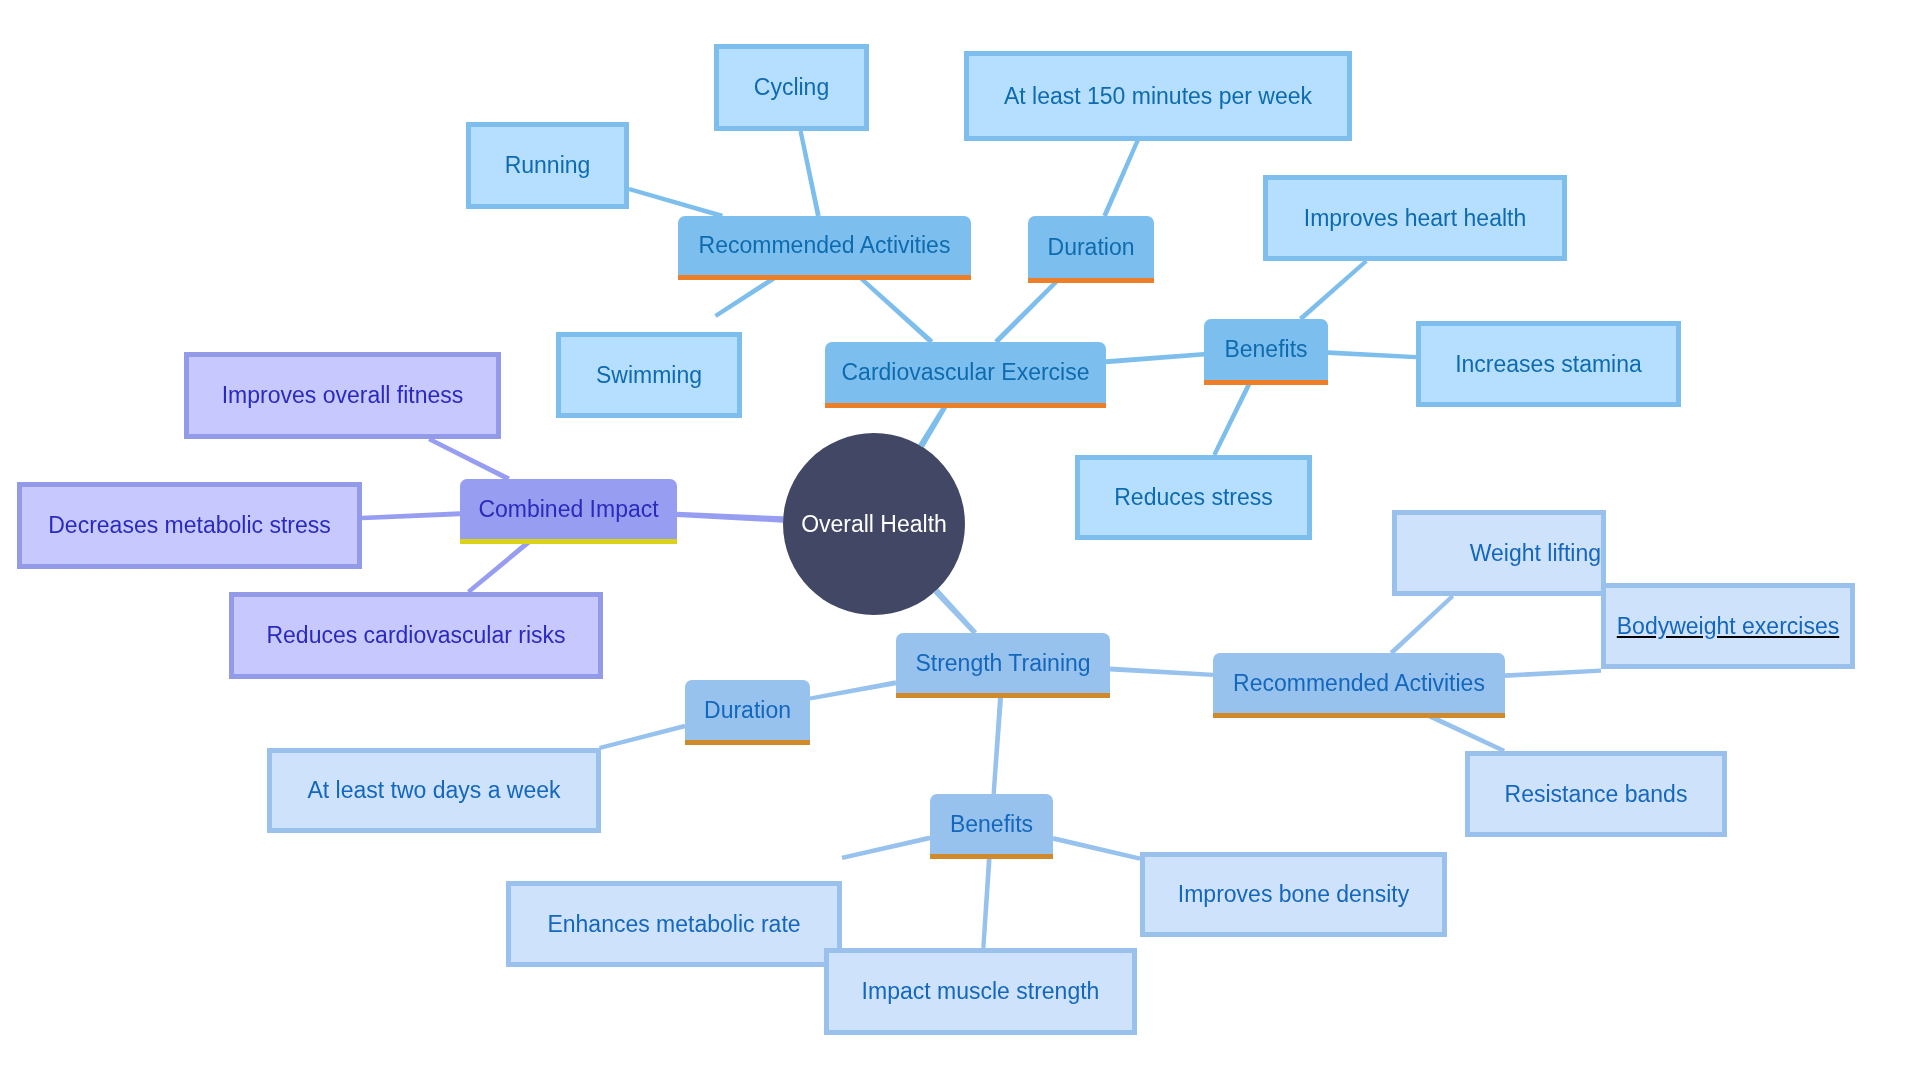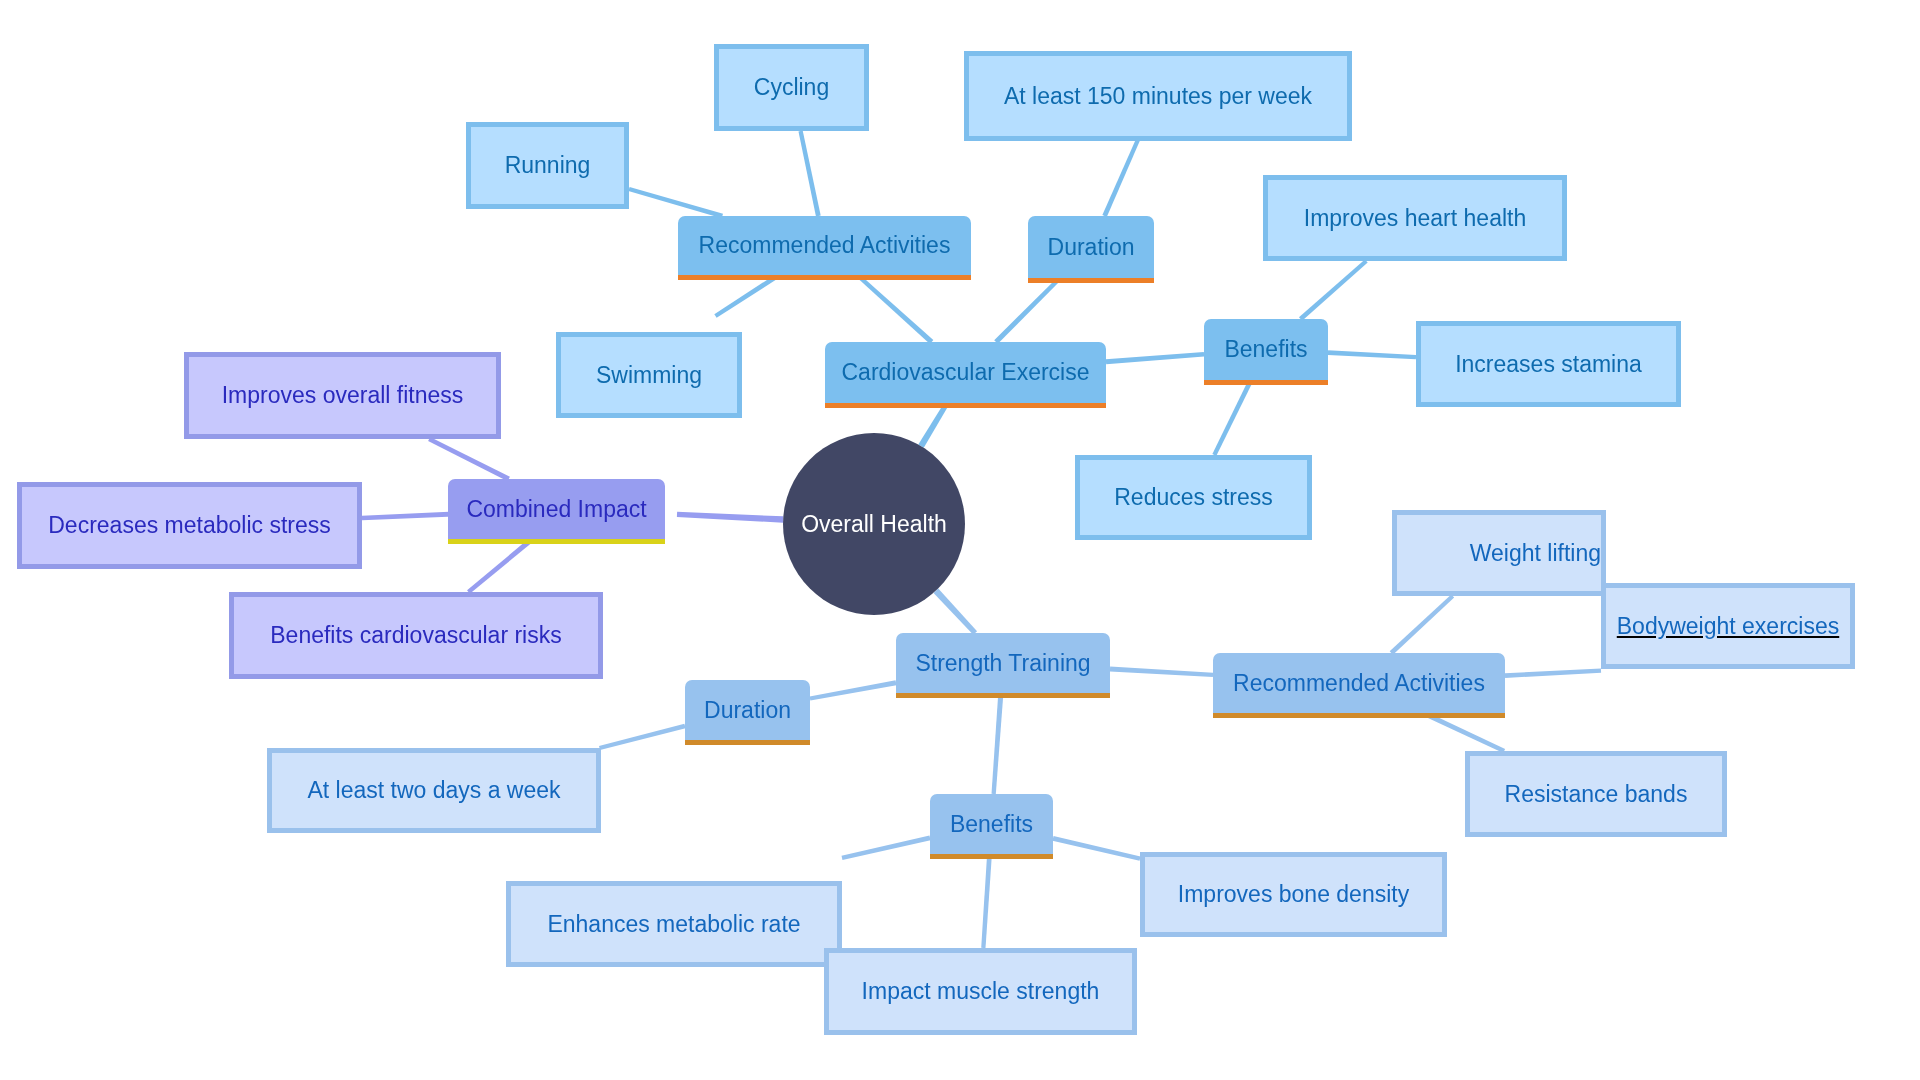--- a/index.html
+++ b/index.html
@@ -129,27 +129,27 @@
     </div>
     <div class="node leaf-strength" style="left:506px;top:853px;width:336px;height:86px;margin-top:28px;">
       <span class="node-label">Enhances metabolic rate</span>
     </div>
     <div class="node leaf-strength" style="left:1140px;top:852px;width:307px;height:85px;">
       <span class="node-label">Improves bone density</span>
     </div>
     <div class="node leaf-strength" style="left:824px;top:948px;width:313px;height:87px;">
       <span class="node-label">Impact muscle strength</span>
     </div>
-    <div class="node branch-purple" style="left:448px;top:479px;width:217px;height:60px;">
+    <div class="node branch-purple" style="left:460px;top:479px;width:217px;height:60px;">
       <span class="node-label">Combined Impact</span>
       <i class="accent" style="background:#D9D219"></i>
     </div>
     <div class="node leaf-purple" style="left:184px;top:352px;width:317px;height:87px;">
       <span class="node-label">Improves overall fitness</span>
     </div>
     <div class="node leaf-purple" style="left:17px;top:482px;width:345px;height:87px;">
       <span class="node-label">Decreases metabolic stress</span>
     </div>
     <div class="node leaf-purple" style="left:229px;top:592px;width:374px;height:87px;">
-      <span class="node-label">Benefits cardiovascular risks</span>
+      <span class="node-label">Reduces cardiovascular risks</span>
     </div>
   </div>
 </div>
 
 </body></html>

